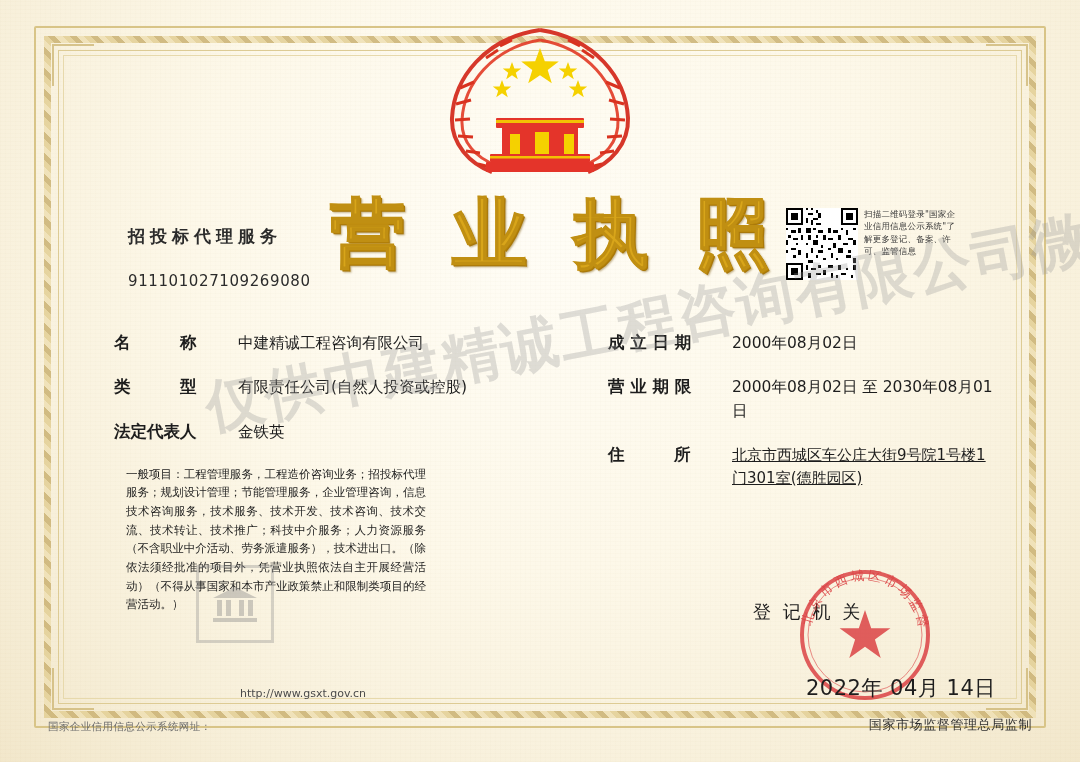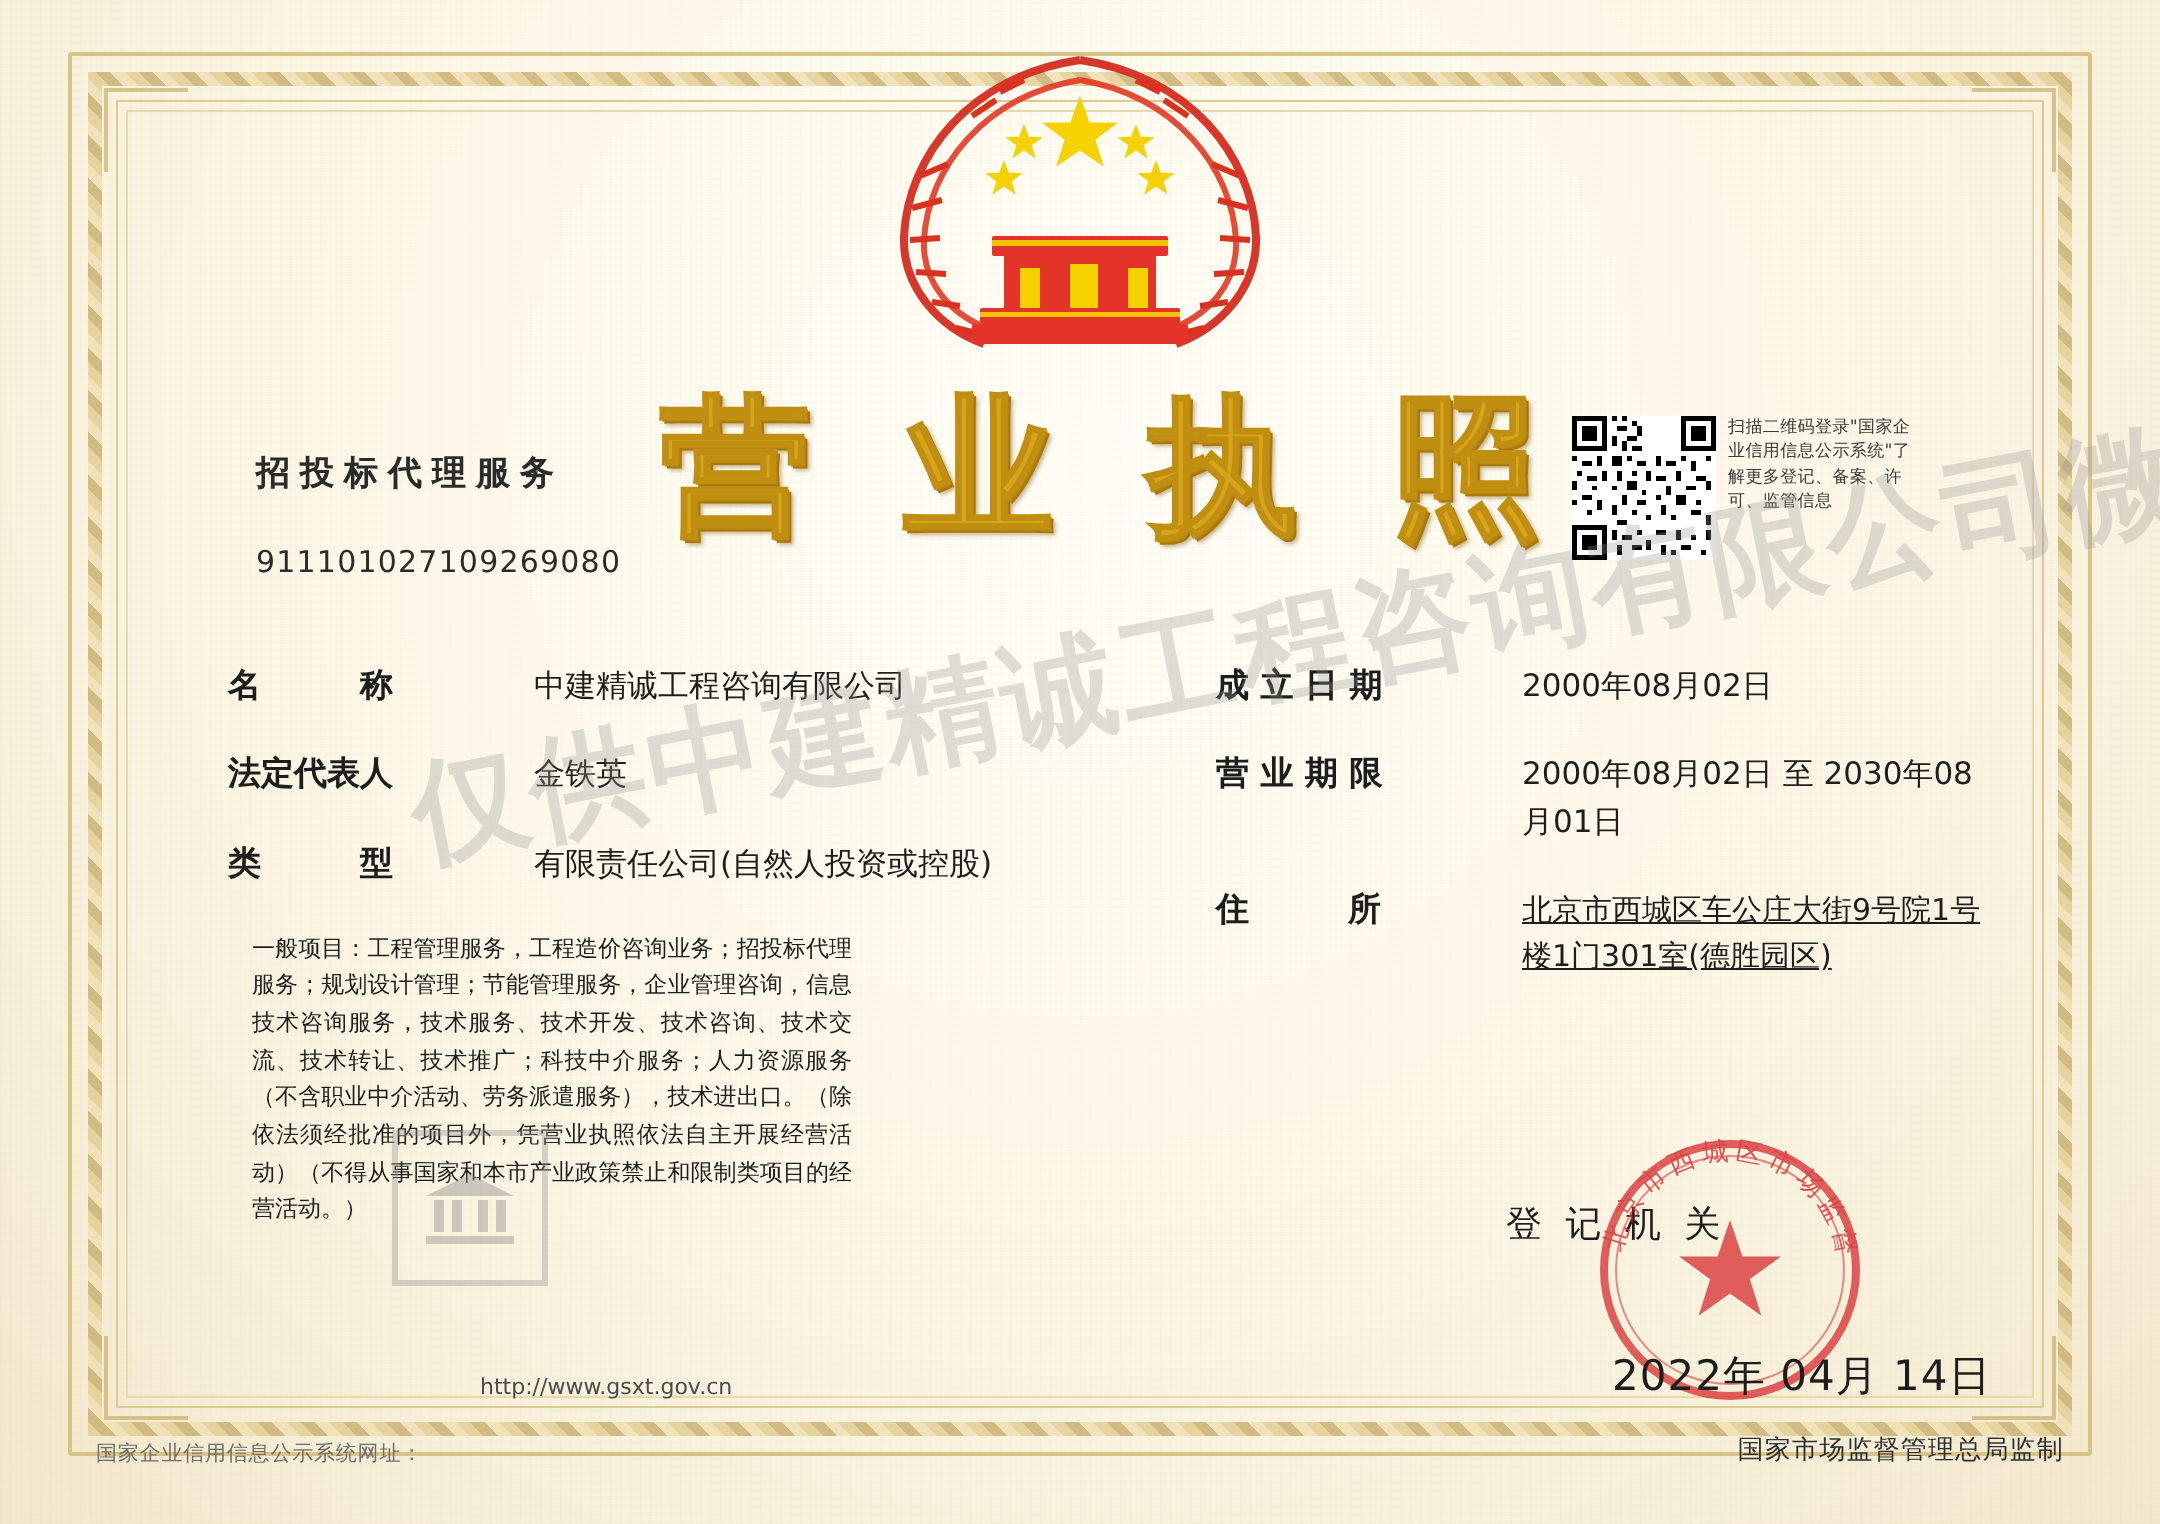--- a/index.html
+++ b/index.html
@@ -91,21 +91,21 @@
   .qr-note{
     width:96px;font-size:8.5px;line-height:1.45;color:#3a3a3a;
     letter-spacing:.2px;
   }
 
   
   .fields{position:absolute;left:0;top:332px;width:1080px;}
   .col-left{position:absolute;left:114px;top:0;width:430px;}
   .col-right{position:absolute;left:608px;top:0;width:390px;}
 
-  .row{display:flex;margin-bottom:21px;gap:29px;}
+  .row{display:flex;margin-bottom:21px;}
   .row .lbl{
     width:112px;flex:0 0 112px;
     font-size:16.5px;color:#1d1d1d;font-weight:600;
     display:flex;justify-content:space-between;
     font-family:"DejaVu Sans","Liberation Sans",sans-serif;
   }
   .row .val{
     font-size:15.5px;color:#1d1d1d;padding-left:12px;line-height:1.5;
   }
   .row.scope .val{
@@ -333,27 +333,27 @@
   <div class="fields">
 
     <div class="col-left">
 
       <div class="row">
         <div class="lbl">名　　　称</div>
         <div class="val">中建精诚工程咨询有限公司</div>
       </div>
 
       <div class="row">
+        <div class="lbl">类　　　型</div>
+        <div class="val">有限责任公司(自然人投资或控股)</div>
+      </div>
+
+      <div class="row">
         <div class="lbl">法定代表人</div>
         <div class="val">金铁英</div>
-      </div>
-
-      <div class="row">
-        <div class="lbl">类　　　型</div>
-        <div class="val">有限责任公司(自然人投资或控股)</div>
       </div>
 
       <div class="row scope">
         <div class="val">一般项目：工程管理服务，工程造价咨询业务；招投标代理服务；规划设计管理；节能管理服务，企业管理咨询，信息技术咨询服务，技术服务、技术开发、技术咨询、技术交流、技术转让、技术推广；科技中介服务；人力资源服务（不含职业中介活动、劳务派遣服务），技术进出口。（除依法须经批准的项目外，凭营业执照依法自主开展经营活动）（不得从事国家和本市产业政策禁止和限制类项目的经营活动。）</div>
       </div>
 
     </div>
 
     <div class="col-right">
 

